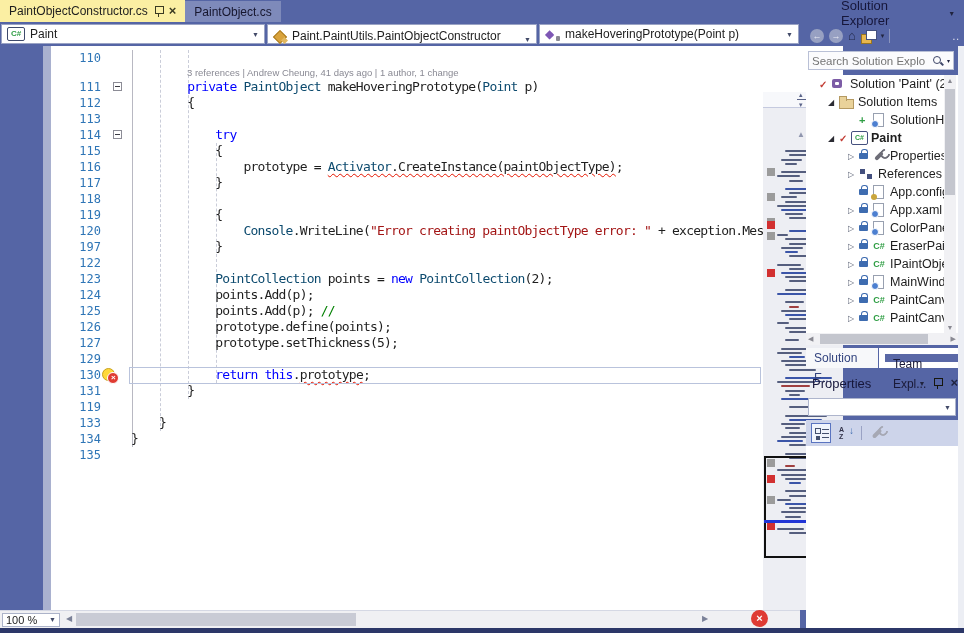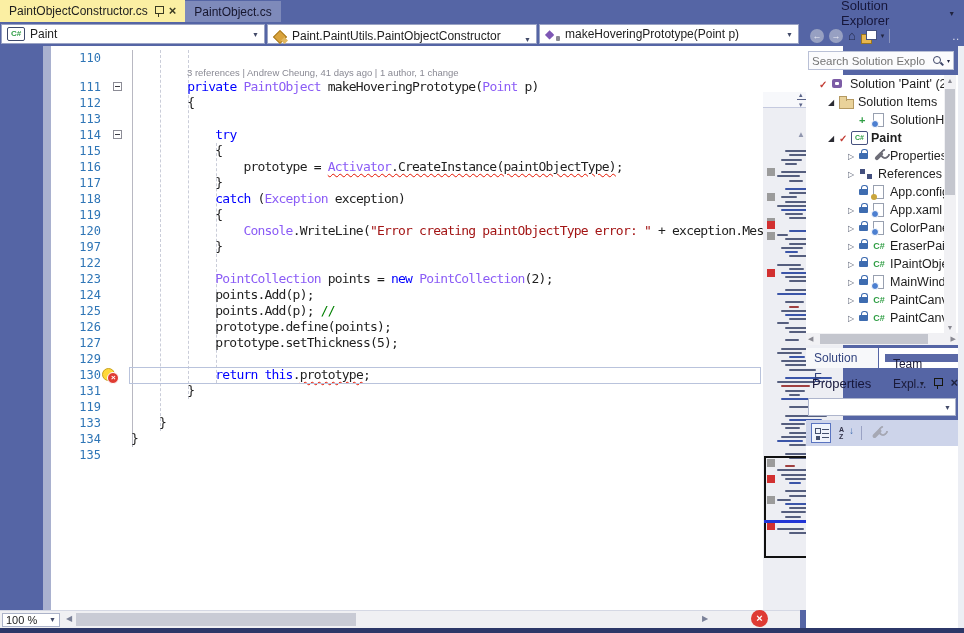--- a/index.html
+++ b/index.html
@@ -31,21 +31,21 @@
   
   .editor { position:absolute; left:0; top:46px; width:800px; height:564px; background:#FFFFFF; overflow:hidden;margin-left:43px; }
   .ind-margin { position:absolute; left:0; top:0; width:8px; height:100%; background:#A9B1CF; }
   #code-lines { position:absolute; left:8px; top:4px; width:712px; }
   .row { display:flex; height:16px; white-space:pre; font-family:"DejaVu Sans Mono", monospace; font-size:13px; line-height:16px; letter-spacing:-0.8px; position:relative; }
   .row .num { width:50px; flex:none; text-align:right; color:#2E75B6; font-size:12px; letter-spacing:0; }
   .row .gl { width:30px; flex:none; position:relative; }
   .row .code { flex:1; position:relative; overflow:visible; }
   .row.codelens { height:13px; font-family:"Liberation Sans", sans-serif; font-size:9.5px; line-height:13px; color:#8A8A94; letter-spacing:0; padding-left:136px; }
   .row.current::after { content:""; position:absolute; left:78px; right:2px; top:0; height:15px; border:1px solid #B9C3DC; pointer-events:none; }
-  .tok-k { color:#0000FF; } .tok-t { color:#8b5cf6; } .tok-s { color:#A31515; } .tok-c { color:#008000; } .tok-p { color:#1E1E1E; }
+  .tok-k { color:#0000FF; } .tok-t { color:#0c4a6e; } .tok-s { color:#A31515; } .tok-c { color:#008000; } .tok-p { color:#1E1E1E; }
   .sq { text-decoration:underline; text-decoration-style:wavy; text-decoration-color:#E51400; text-decoration-thickness:1px; text-underline-offset:2px; }
   .fold { position:absolute; left:12px; top:3px; width:9px; height:9px; border:1px solid #8C8C96; background:#fff; }
   .fold::after { content:""; position:absolute; left:1px; top:3px; width:5px; height:1px; background:#3B3B44; }
   .bulb { position:absolute; left:1px; top:1px; width:13px; height:13px; border-radius:50%; background:#FFD83B; border:1px solid #C9A21C; }
   .bulb::after { content:"\00d7"; position:absolute; right:-5px; bottom:-4px; width:10px; height:10px; border-radius:50%; background:#E03B32; border:1px solid #fff; color:#fff; font:bold 8px/9px "Liberation Sans",sans-serif; text-align:center; }
   .guide { position:absolute; width:0; border-left:1px dashed #CACDD9; }
   .guide.solid { border-left-style:solid; border-left-color:#B8B8C2; }
 
   
   .minimap { position:absolute; left:720px; top:46px; width:80px; height:564px; background:#EDEEF3; }
@@ -188,21 +188,21 @@
     <div id="code-lines">
         <div class="row"><span class="num">110</span><span class="gl"></span><span class="code"></span></div>
         <div class="row codelens"><span>3 references | Andrew Cheung, 41 days ago | 1 author, 1 change</span></div>
         <div class="row"><span class="num">111</span><span class="gl"><span class="fold"></span></span><span class="code"><span class="tok-p">        </span><span class="tok-k">private</span><span class="tok-p"> </span><span class="tok-t">PaintObject</span><span class="tok-p"> makeHoveringPrototype(</span><span class="tok-t">Point</span><span class="tok-p"> p)</span></span></div>
         <div class="row"><span class="num">112</span><span class="gl"></span><span class="code"><span class="tok-p">        {</span></span></div>
         <div class="row"><span class="num">113</span><span class="gl"></span></div>
         <div class="row"><span class="num">114</span><span class="gl"><span class="fold"></span></span><span class="code"><span class="tok-p">            </span><span class="tok-k">try</span></span></div>
         <div class="row"><span class="num">115</span><span class="gl"></span><span class="code"><span class="tok-p">            {</span></span></div>
         <div class="row"><span class="num">116</span><span class="gl"></span><span class="code"><span class="tok-p">                prototype = </span><span class="tok-t sq">Activator</span><span class="tok-p sq">.CreateInstance(paintObjectType)</span><span class="tok-p">;</span></span></div>
         <div class="row"><span class="num">117</span><span class="gl"></span><span class="code"><span class="tok-p">            }</span></span></div>
-        <div class="row"><span class="num">118</span><span class="gl"></span><span class="code"><span class="tok-p">            </span><span class="tok-k">catch</span><span class="tok-p"> (</span><span class="tok-t">Exception</span><span class="tok-p"> exception)</span></span></div>
+        <div class="row"><span class="num">118</span><span class="gl"></span></div>
         <div class="row"><span class="num">119</span><span class="gl"></span><span class="code"><span class="tok-p">            {</span></span></div>
         <div class="row"><span class="num">120</span><span class="gl"></span><span class="code"><span class="tok-p">                </span><span class="tok-t">Console</span><span class="tok-p">.WriteLine(</span><span class="tok-s">"Error creating paintObjectType error: "</span><span class="tok-p"> + exception.Mes</span></span></div>
         <div class="row"><span class="num">197</span><span class="gl"></span><span class="code"><span class="tok-p">            }</span></span></div>
         <div class="row"><span class="num">122</span><span class="gl"></span><span class="code"></span></div>
         <div class="row"><span class="num">123</span><span class="gl"></span><span class="code"><span class="tok-p">            </span><span class="tok-t">PointCollection</span><span class="tok-p"> points = </span><span class="tok-k">new</span><span class="tok-p"> </span><span class="tok-t">PointCollection</span><span class="tok-p">(2);</span></span></div>
         <div class="row"><span class="num">124</span><span class="gl"></span><span class="code"><span class="tok-p">            points.Add(p);</span></span></div>
         <div class="row"><span class="num">125</span><span class="gl"></span><span class="code"><span class="tok-p">            points.Add(p); </span><span class="tok-c">//</span></span></div>
         <div class="row"><span class="num">126</span><span class="gl"></span><span class="code"><span class="tok-p">            prototype.define(points);</span></span></div>
         <div class="row"><span class="num">127</span><span class="gl"></span><span class="code"><span class="tok-p">            prototype.setThickness(5);</span></span></div>
         <div class="row"><span class="num">129</span><span class="gl"></span><span class="code"></span></div>

